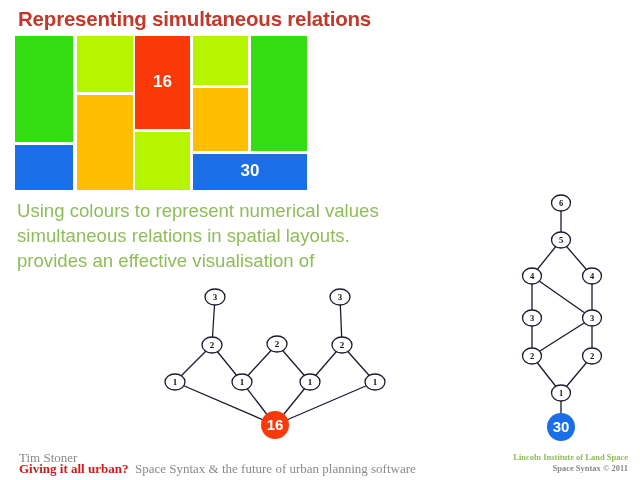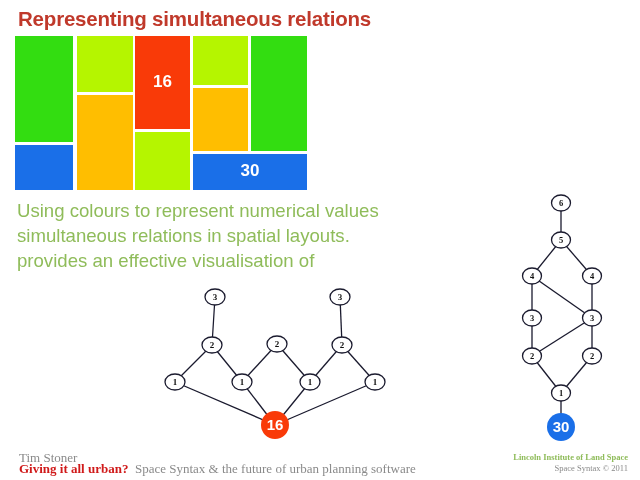--- a/index.html
+++ b/index.html
@@ -102,21 +102,21 @@
     white-space: nowrap;
   }
   #footer-right .lincoln {
     display: block;
     color: #8FBC5A;
     font-weight: bold;
   }
   #footer-right .copyright {
     display: block;
     color: #8a8a8a;
-    font-weight: normal;
+    font-weight: bold;
   }
 </style>
 </head>
 <body>
 
 <div id="slide">
 
   <div id="title">Representing simultaneous relations</div>
 
   <div id="treemap">

